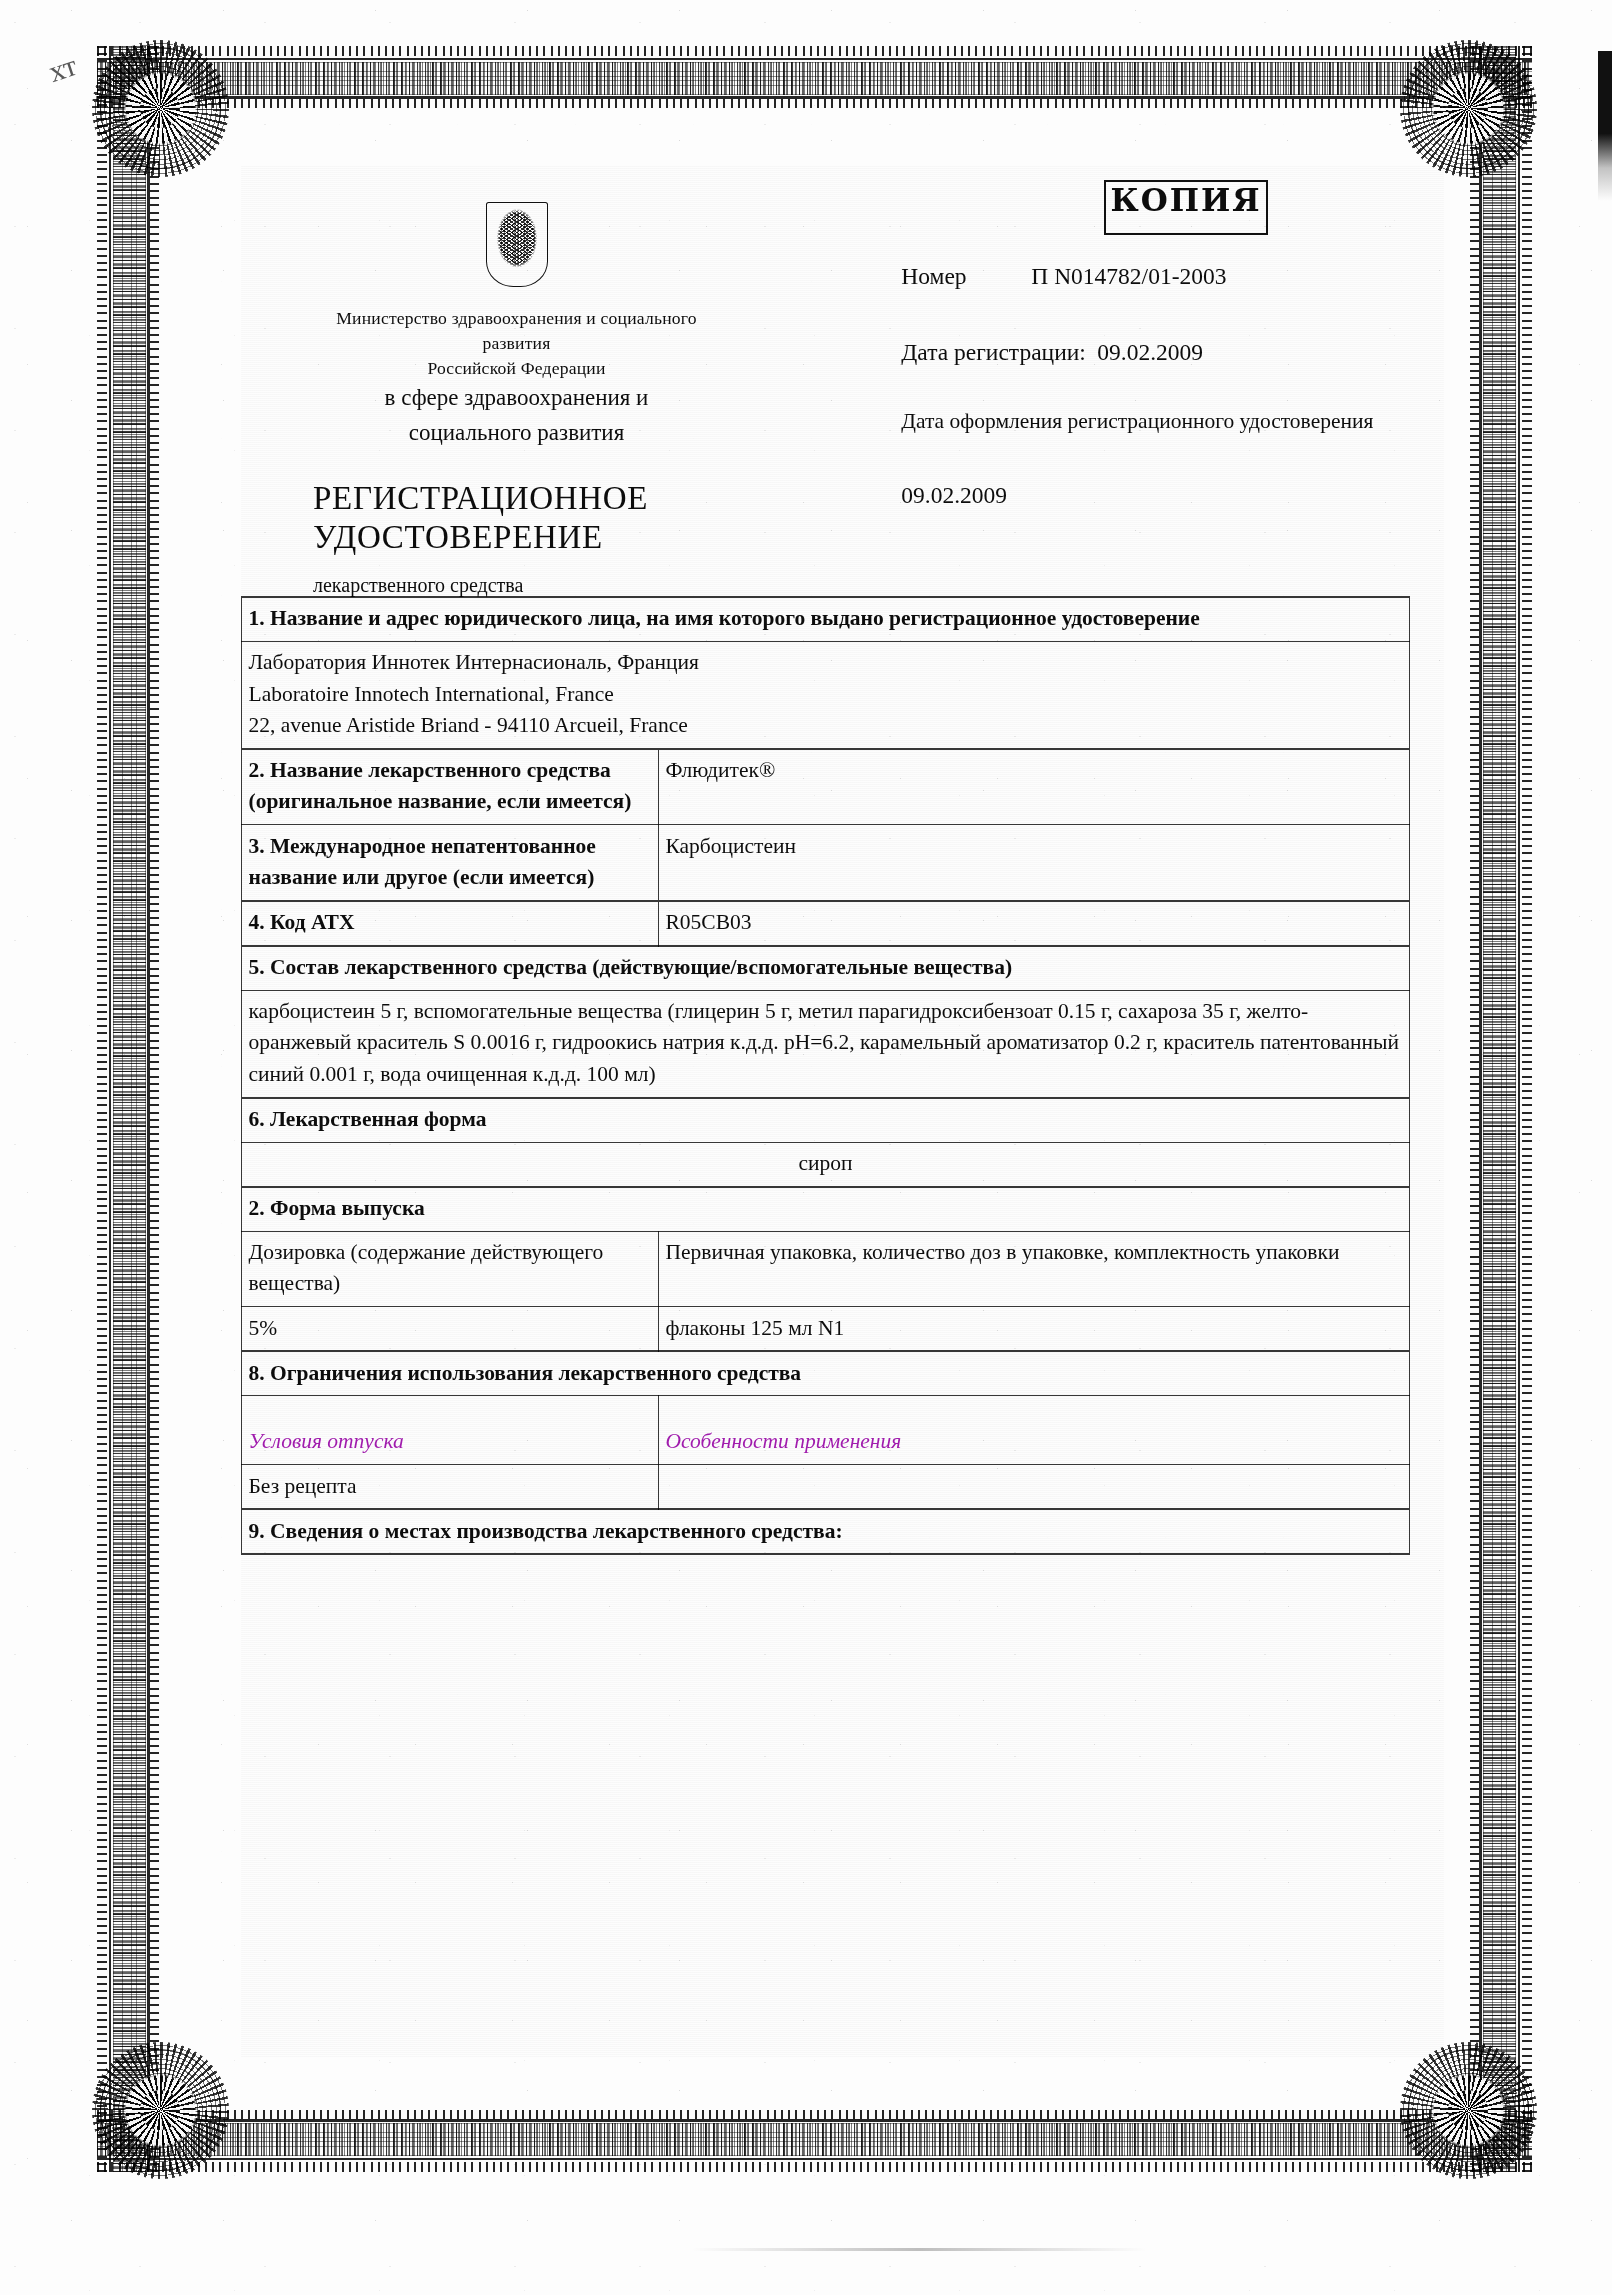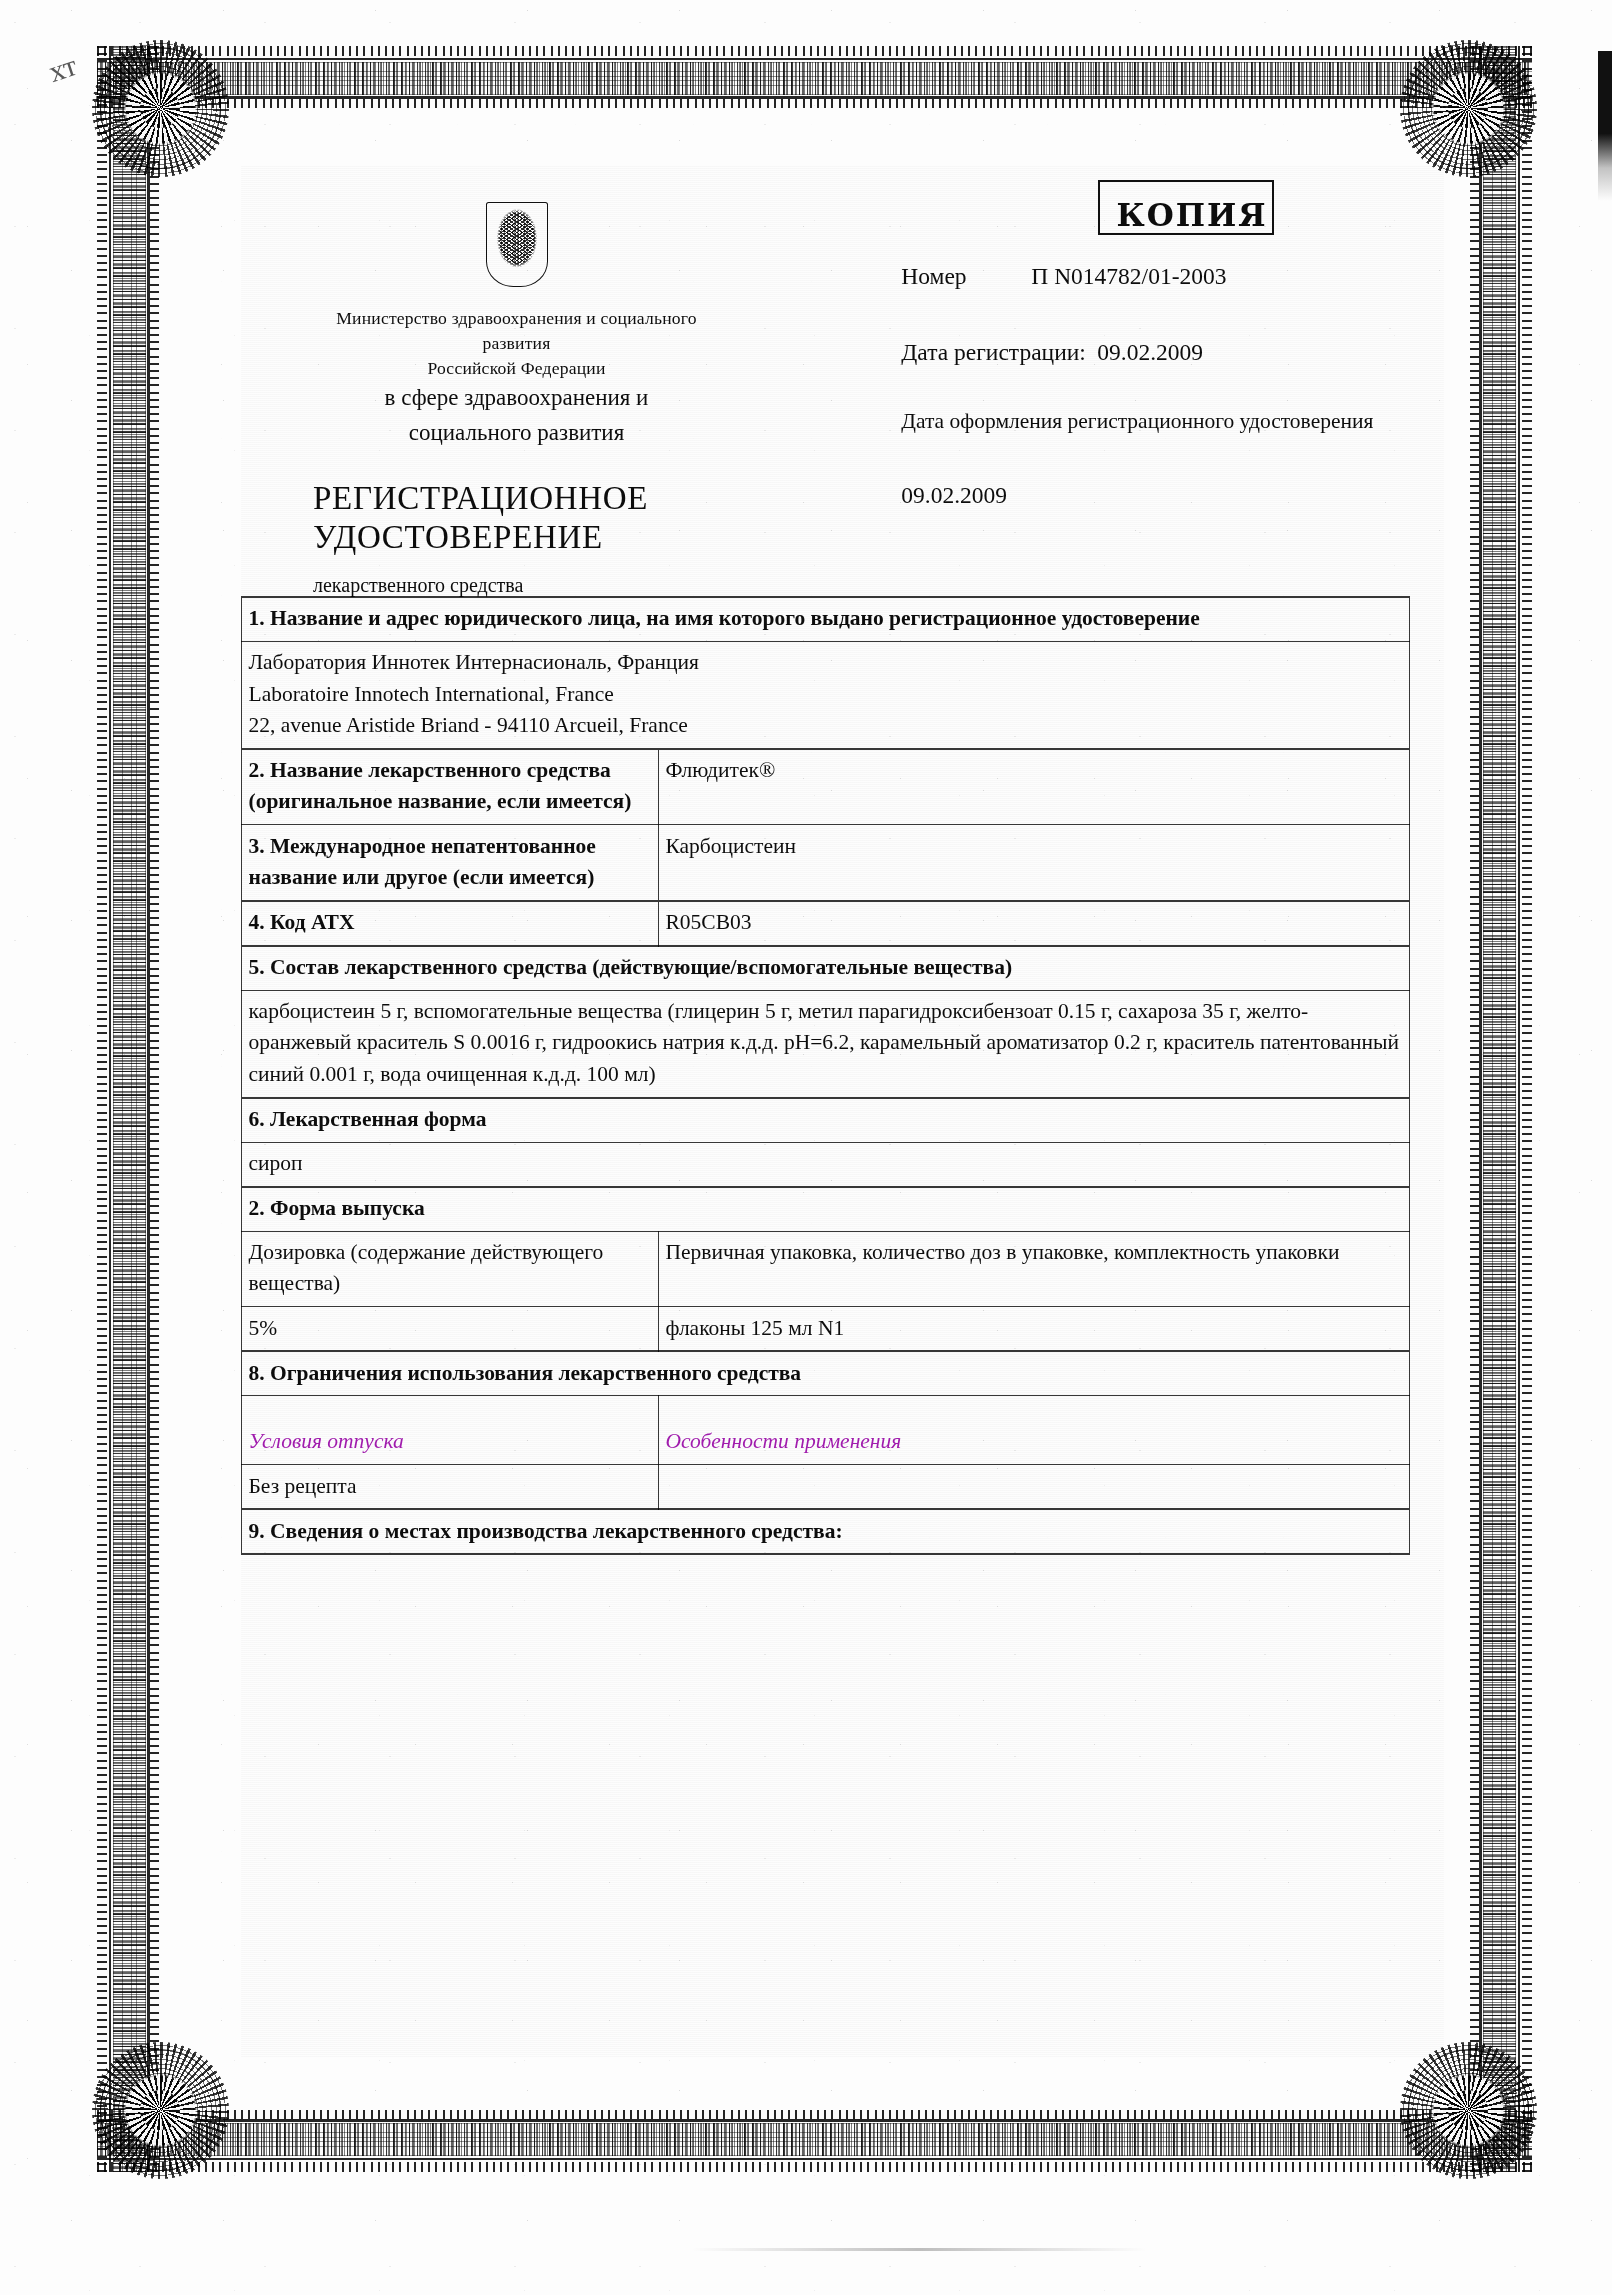--- a/index.html
+++ b/index.html
@@ -158,26 +158,25 @@
   #doc-title{
     position:absolute; left:72px; top:313px; width:470px;
     line-height:1.18;
   }
   .title-main{ font-size:33px; letter-spacing:0.7px; }
   .title-sub{ font-size:20px; margin-top:17px; }
 
   
   #meta-zone{ position:absolute; left:659px; top:0px; width:541px; }
   #copy-stamp{
-    position:absolute; left:198px; top:14.3px;
+    position:absolute; left:204px; top:14.3px;
     width:160px; height:51px;
     border:2px solid #111;
-    display:flex; align-items:flex-end; justify-content:center;
+    display:flex; align-items:flex-start; justify-content:center;
     letter-spacing:2px;
-    padding-left:12px;
   }
   #copy-stamp span{
     font-size:31px; font-weight:bold;
     font-family:"DejaVu Serif", serif;
   }
   .meta-row{ position:absolute; display:flex; }
   .meta-label{ font-size:23.5px; }
   .meta-value{ font-size:23.5px; }
   #row-number{ left:1.3px; top:97px; }
   #row-number .meta-label{ width:130px; }
@@ -206,21 +205,21 @@
   #data-table td.heavy{ border-top-width:2px; }
   td.sec-head{
     font-weight:bold; font-size:22px;
     border-bottom-width:1.3px;
   }
   td.label-col{ width:417px; font-weight:bold; }
   td.plain{ font-weight:normal; }
   td.small{ font-size:17px; font-weight:normal; }
   td.italic{ font-style:italic; font-size:17px; color:#a21caf; }
   .cellpad-lg{ padding-bottom:38px; }
-  .cellpad-xl{ padding-bottom:98px; }
+  .cellpad-xl{ padding-bottom:98px;text-align:center; }
   #speckle-overlay{
     position:absolute; inset:0; pointer-events:none;
     opacity:.22;
     background-image:
       repeating-linear-gradient(0deg, rgba(0,0,0,.10) 0 0.7px, transparent 0.7px 2px);
   }
 
   
   #margin-scribble{
     position:absolute; left:52px; top:46px;

